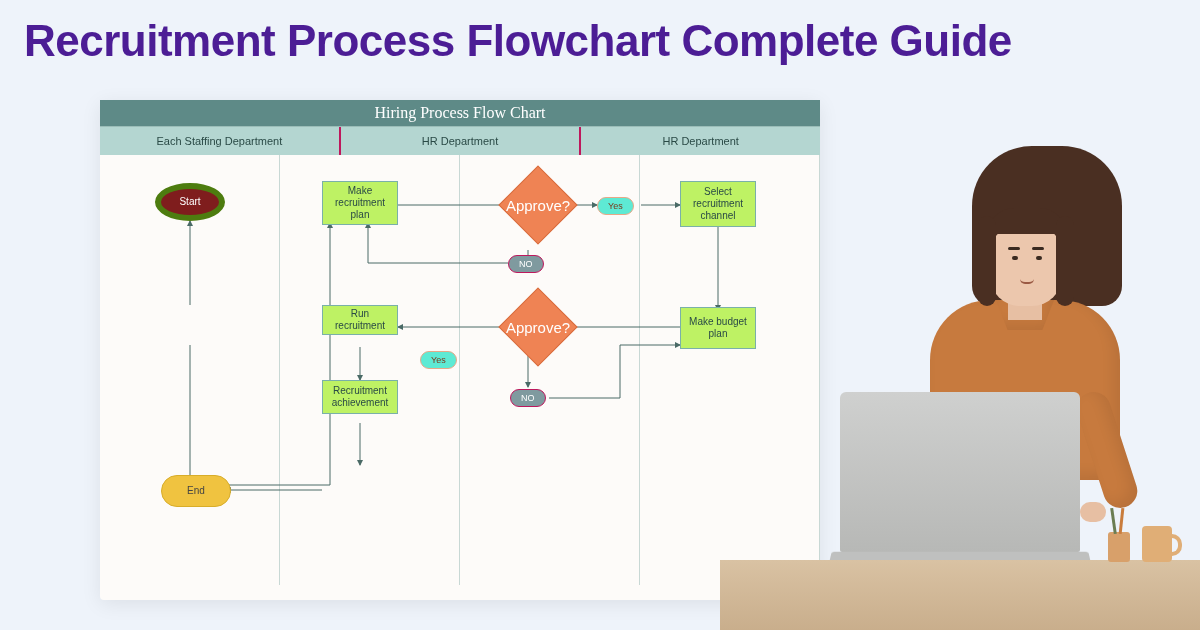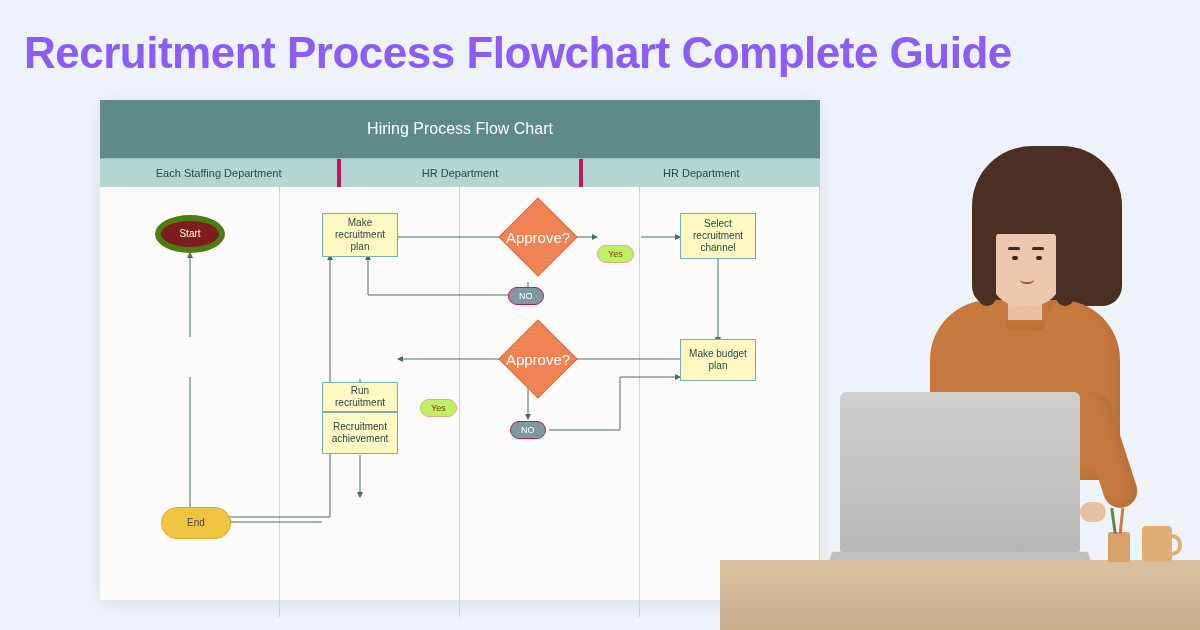--- a/index.html
+++ b/index.html
@@ -7,54 +7,55 @@
     width: 1200px;
     height: 630px;
     background: #eef3fa;
     font-family: Arial, Helvetica, sans-serif;
     position: relative;
     overflow: hidden;
   }
   .page-title {
     font-size: 44px;
     font-weight: 900;
-    color: #8b5cf6;
-    padding: 28px 0 0 24px;
+    color: #4c1d95;
+    padding: 16px 0 0 24px;
     letter-spacing: -0.5px;
   }
   .flowchart-card {
     position: absolute;
     left: 100px;
     top: 100px;
     width: 720px;
     height: 500px;
     background: #fdfbf9;
     border-radius: 4px;
     box-shadow: 0 4px 20px rgba(0,0,0,0.08);
   }
   .chart-title {
     background: #5e8a87;
     color: #fff;
     text-align: center;
     font-size: 16px;
-    padding: 20px 0;
+    padding: 4px 0;
     font-weight: 400;
+    font-family: Liberation Serif, serif;
   }
   .lanes-header {
     display: flex;
     background: #b4d6d1;
     border-top: 1px solid #9bbdb8;
   }
   .lane-h {
     flex: 1;
     text-align: center;
     font-size: 11px;
     color: #2a4a46;
     padding: 8px 4px;
-    border-right: 4px solid #be185d;
+    border-right: 2px solid #be185d;
   }
   .lane-h:last-child { border-right: none; }
   .lanes-body {
     position: relative;
     display: flex;
     height: 430px;
   }
   .lane {
     flex: 1;
     border-right: 1px solid #c8d8d5;
@@ -66,21 +67,21 @@
     position: absolute;
     display: flex;
     align-items: center;
     justify-content: center;
     font-size: 10px;
     color: #2a4a46;
     text-align: center;
     padding: 4px;
     line-height: 1.2;
   }
-  .rect { background: #fef9c3; border: 1px solid #7ab0a9; }
+  .rect { background: #bef264; border: 1px solid #7ab0a9; }
   .terminator-start {
     background: #7f1d1d; border: 6px solid #4d7c0f;
     border-radius: 50%; width: 70px; height: 38px; color:#fff;
   }
   .terminator-end {
     background: #f0c340; border: 1px solid #d8ad2a;
     border-radius: 20px; width: 70px; height: 32px; color:#444;
   }
   .diamond {
     width: 56px; height: 56px; position: absolute;
@@ -95,21 +96,21 @@
     display:flex;align-items:center;justify-content:center;
     font-size:15px;color:#fff;
   }
   .pill {
     position:absolute;
     border-radius: 12px;
     font-size:9px;
     display:flex;align-items:center;justify-content:center;
     padding: 3px 10px;
   }
-  .pill-yes { background:#bef264; color:#7a3a1c; border:1px solid #e8a888;margin-top:16px;}
+  .pill-yes { background:#5eead4; color:#7a3a1c; border:1px solid #e8a888;}
   .pill-no  { background:#7f9a9f; color:#fff; border:1px solid #be185d;}
 
   svg.arrows {
     position:absolute; top:0; left:0; width:100%; height:100%;
     pointer-events:none;
   }
 
   
   .person-scene {
     position:absolute;
@@ -254,22 +255,22 @@
         <path d="M260,192 L260,225"></path>
         <path d="M260,268 L260,310"></path>
         <path d="M222,335 L126,335"></path>
       </g>
     </svg>
 
     <div class="node terminator-start" style="left:55px;top:28px;">Start</div>
     <div class="node terminator-end" style="left:61px;top:320px;">End</div>
 
     <div class="node rect" style="left:222px;top:26px;width:76px;height:44px;">Make recruitment plan</div>
-    <div class="node rect" style="left:222px;top:150px;width:76px;height:30px;margin-top:45px;">Run recruitment</div>
-    <div class="node rect" style="left:222px;top:225px;width:76px;height:42px;">Recruitment achievement</div>
+    <div class="node rect" style="left:222px;top:150px;width:76px;height:30px;">Run recruitment</div>
+    <div class="node rect" style="left:222px;top:225px;width:76px;height:34px;">Recruitment achievement</div>
 
     <div class="diamond" style="left:410px;top:22px;">
       <div class="d-shape"></div>
       <div class="d-label">Approve?</div>
     </div>
     <div class="pill pill-yes" style="left:497px;top:42px;">Yes</div>
     <div class="pill pill-no" style="left:408px;top:100px;">NO</div>
 
     <div class="diamond" style="left:410px;top:144px;">
       <div class="d-shape"></div>

